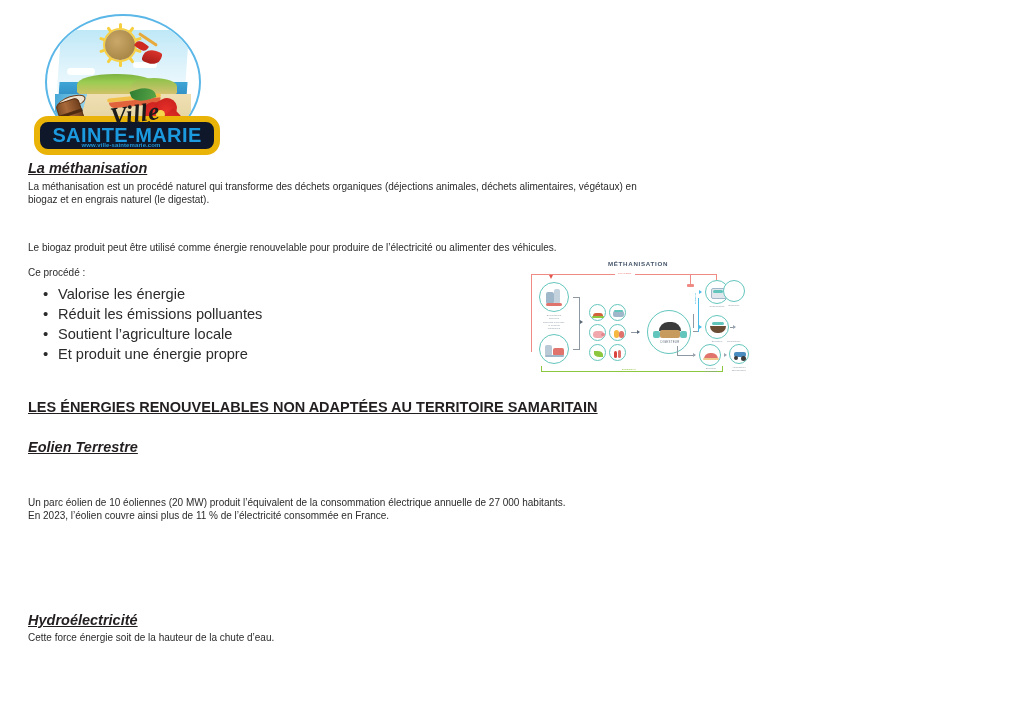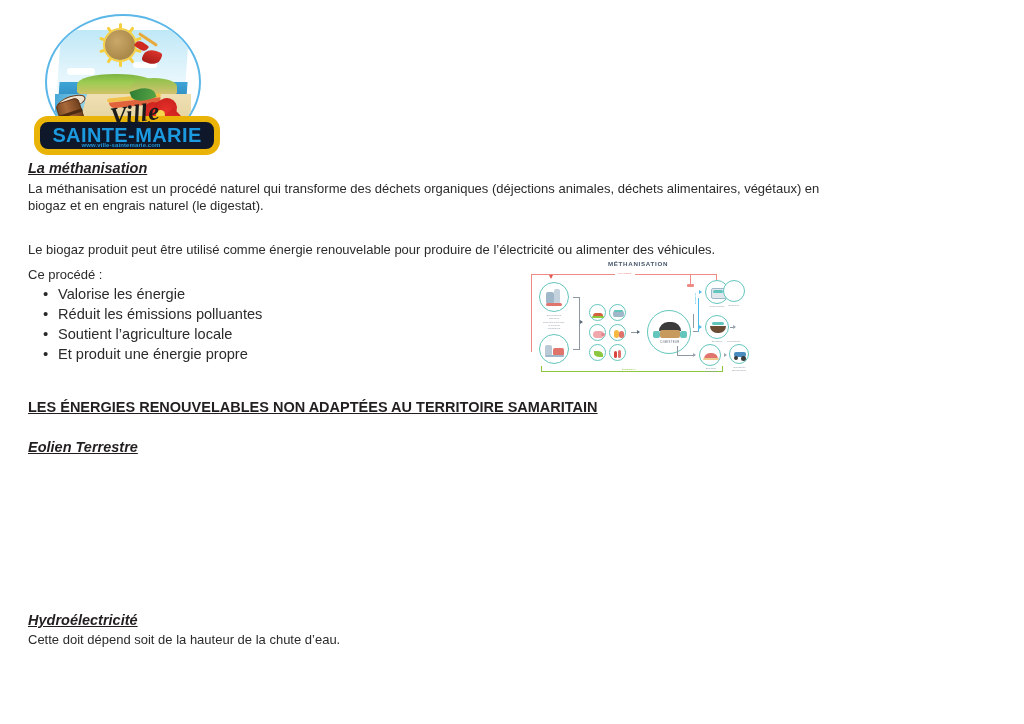--- a/index.html
+++ b/index.html
@@ -292,21 +292,21 @@
     line-height: 1.25;
   }
   .h-main {
     font-size: 14.5px;
     font-weight: 700;
     text-decoration: underline;
     color: #231f20;
     line-height: 1.25;
   }
   .p {
-    font-size: 13px;
+    font-size: 10px;
     line-height: 1.32;
     color: #2b2b2b;
   }
   .line { display: block; }
 
   ul.bullets {
     margin: 0;
     padding: 0 0 0 30px;
     list-style: none;
   }
@@ -597,21 +597,25 @@
     <div class="dg-lbl" style="left:196px; top:108px; width:32px;">Valorisation<br>agronomique</div>
 
     <div class="dg-tick" style="left:166px; top:56px; width:1px; height:14px;"></div>
   </div>
 
   <div class="h-main abs" style="left:28px; top:398px;">LES ÉNERGIES RENOUVELABLES NON ADAPTÉES AU TERRITOIRE SAMARITAIN</div>
 
   <div class="h-sub abs" style="left:28px; top:438px;">Eolien Terrestre</div>
 
 
+  <div class="p abs" style="left:28px; top:496px; width:960px;">
+    <span class="line">Un parc éolien de 10 éoliennes (20 MW) produit l’équivalent de la consommation électrique annuelle de 27 000 habitants.</span>
+    <span class="line">En 2023, l’éolien couvre ainsi plus de 11 % de l’électricité consommée en France.</span>
+  </div>
 
 
   <div class="h-sub abs" style="left:28px; top:611px;">Hydroélectricité</div>
 
   <div class="p abs" style="left:28px; top:631px; width:960px;">
-    <span class="line">Cette doit dépend soit de la hauteur de la chute d’eau.</span>
+    <span class="line">Cette force énergie soit de la hauteur de la chute d’eau.</span>
   </div>
 
 </div>
 
 </body></html>

